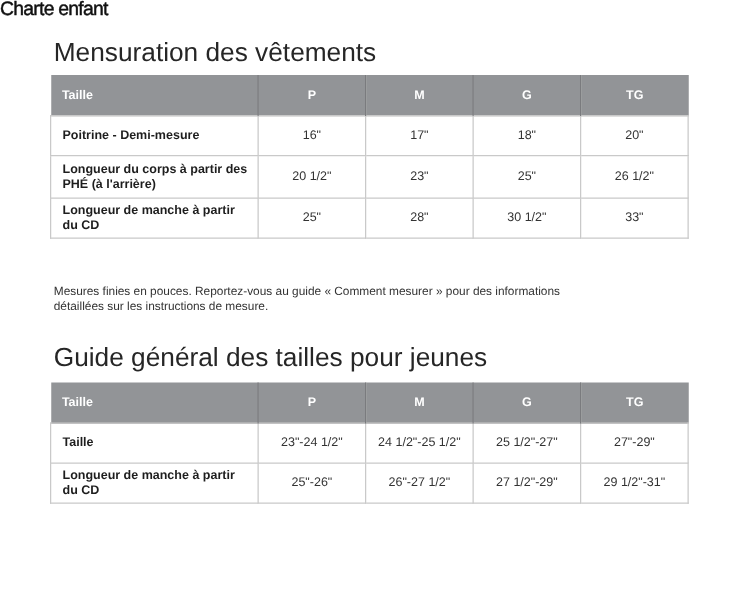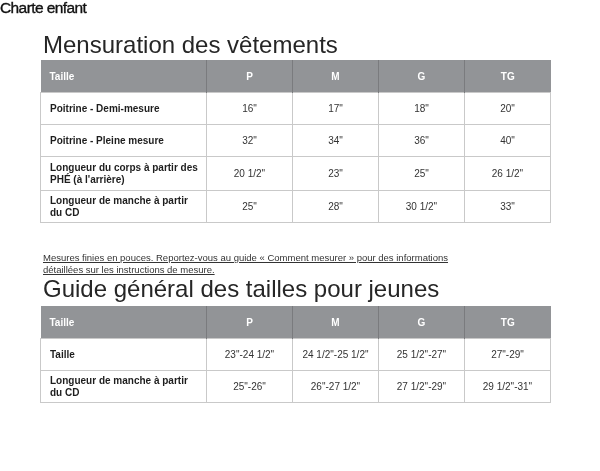--- a/index.html
+++ b/index.html
@@ -1,38 +1,38 @@
 <!DOCTYPE html>
 <html><head>
   <meta charset="utf-8">
   <style>
     html, body { margin: 0; padding: 0; background: #ffffff; }
     body { width: 600px; height: 471px; position: relative; overflow: hidden;
            font-family: "Liberation Sans", sans-serif; color: #222; }
     .page-title { position: absolute; left: 0; top: -1px; font-size: 15.5px; font-weight: normal;
                   color: #111; letter-spacing: -0.6px; -webkit-text-stroke: 0.35px #111; }
-    .section-title { position: absolute; left: 43px; font-size: 24px; color: #262626; font-weight: normal; }
+    .section-title { position: absolute; left: 43px; font-size: 21px; color: #262626; font-weight: normal; }
     #title1 { top: 31px; }
     #title2 { top: 275px; }
     table.size-table { position: absolute; left: 40px; width: 510px; border-collapse: collapse;
                        table-layout: fixed; font-size: 10px; }
     #table1 { top: 60px; }
     #table2 { top: 306px; }
     table.size-table col.c-label { width: 166px; }
     table.size-table col.c-size { width: 86px; }
     table.size-table th { background: #929497; color: #ffffff; font-weight: bold; height: 32px;
                           padding: 0; border-right: 1px solid #7a7b7e; text-align: center; font-size: 10px; }
     table.size-table th:first-child { text-align: left; padding-left: 9px; }
     table.size-table th:last-child { border-right: none; margin-left: 47px; }
     table.size-table td { border: 1px solid #c9c9c9; text-align: center; color: #333; padding: 0; height: 31px; }
     table.size-table td.row-label { text-align: left; font-weight: bold; color: #1e1e1e; padding-left: 9px;
                                     padding-right: 4px; line-height: 12px; }
     #table1 tr.r3 td { height: 33px; }
-    .note { position: absolute; left: 43px; top: 252px; width: 430px; font-size: 9.5px; line-height: 12px;
-            color: #333; text-decoration: underline; }
+    .note { position: absolute; left: 43px; top: 228px; width: 430px; font-size: 9.5px; line-height: 12px;
+            color: #333; }
   </style>
 </head>
 <body>
 
 <div class="page-title">Charte enfant</div>
 
 <div class="section-title" id="title1">Mensuration des vêtements</div>
 
 <table class="size-table" id="table1">
   <colgroup>
@@ -51,27 +51,20 @@
       <th>TG</th>
     </tr>
   </thead>
   <tbody>
     <tr class="r1">
       <td class="row-label">Poitrine - Demi-mesure</td>
       <td>16"</td>
       <td>17"</td>
       <td>18"</td>
       <td>20"</td>
-    </tr>
-    <tr class="r2">
-      <td class="row-label">Poitrine - Pleine mesure</td>
-      <td>32"</td>
-      <td>34"</td>
-      <td>36"</td>
-      <td>40"</td>
     </tr>
     <tr class="r3">
       <td class="row-label">Longueur du corps à partir des PHÉ (à l'arrière)</td>
       <td>20 1/2"</td>
       <td>23"</td>
       <td>25"</td>
       <td>26 1/2"</td>
     </tr>
     <tr class="r4">
       <td class="row-label">Longueur de manche à partir du CD</td>

